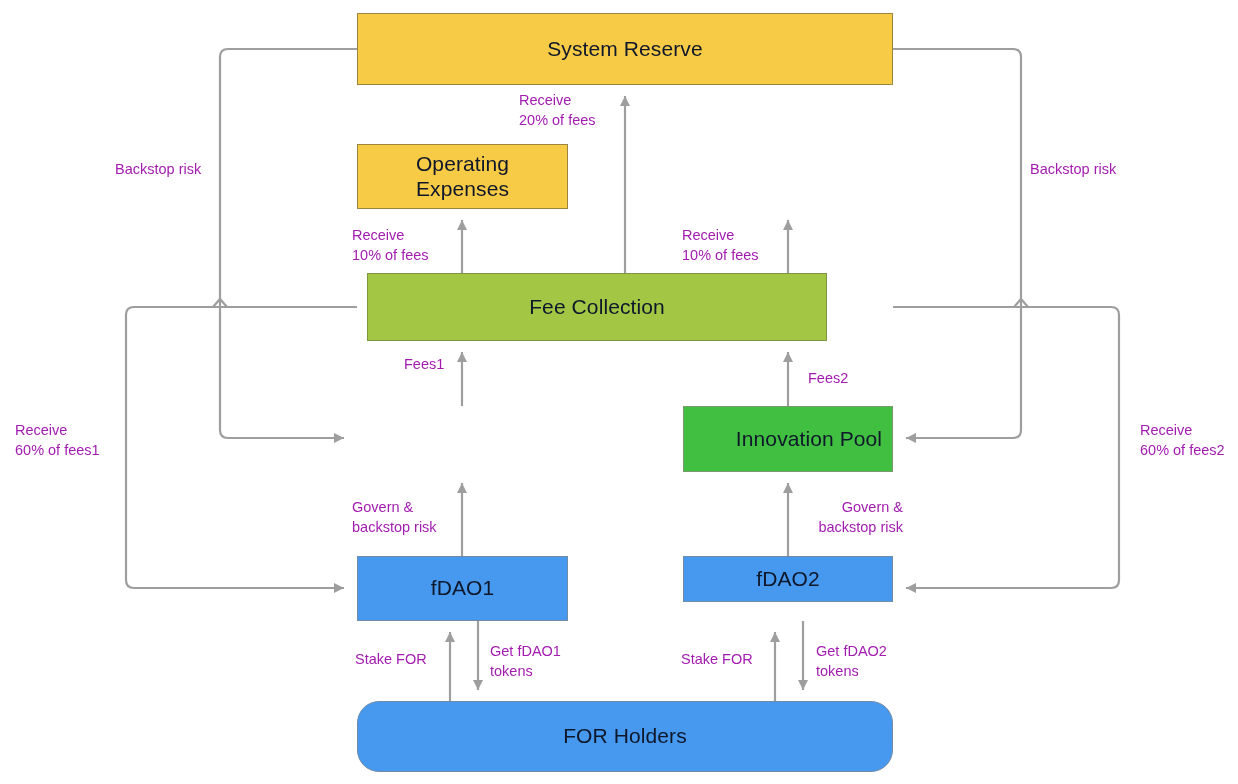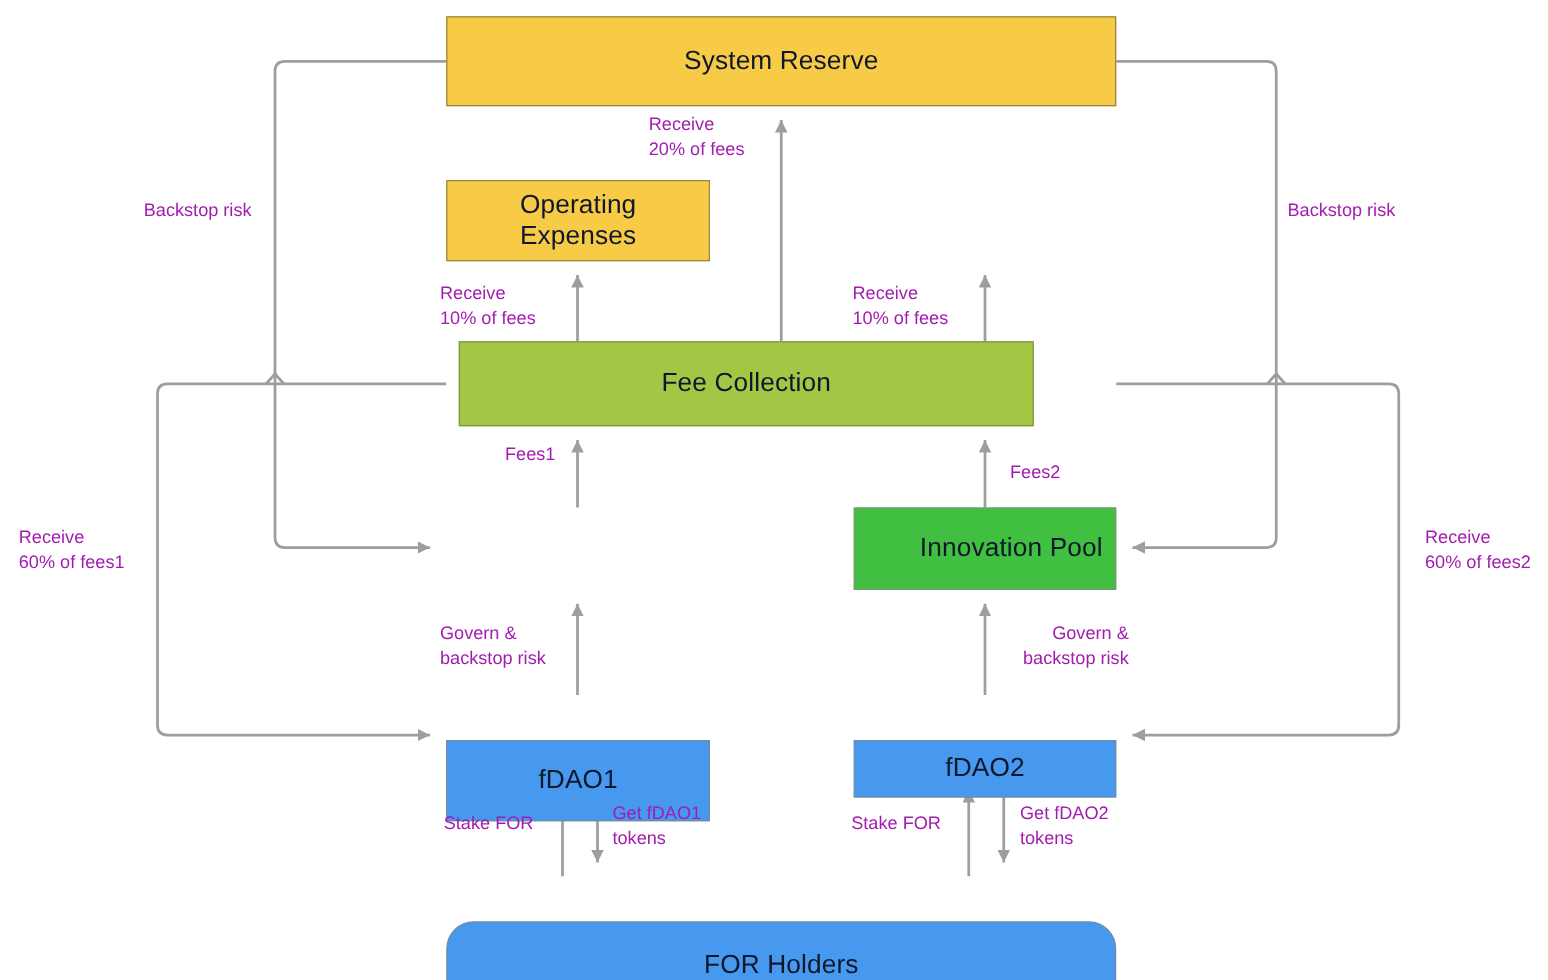--- a/index.html
+++ b/index.html
@@ -38,21 +38,21 @@
     font-size: 21px;
     line-height: 1.18;
     letter-spacing: 0.1px;
     white-space: pre-line;
     z-index: 2;
   }
   .node.yellow { background: #f6c githubnone; }
   .yellow  { background: #f7cb46; border-color: #9a8540; }
   .olive   { background: #a3c644; border-color: #7c9640; }
   .green   { background: #41bf41; border-color: #7a9a6e; }
-  .blue    { background: #4699ef; border-color: #6f8ba6; margin-top: 36px; }
+  .blue    { background: #4699ef; border-color: #6f8ba6; }
 
   .edge-label {
     position: absolute;
     font-size: 14.5px;
     line-height: 1.36;
     color: #a21caf;
     white-space: pre-line;
     z-index: 3;
   }
   .edge-label.right-align { text-align: right; }

